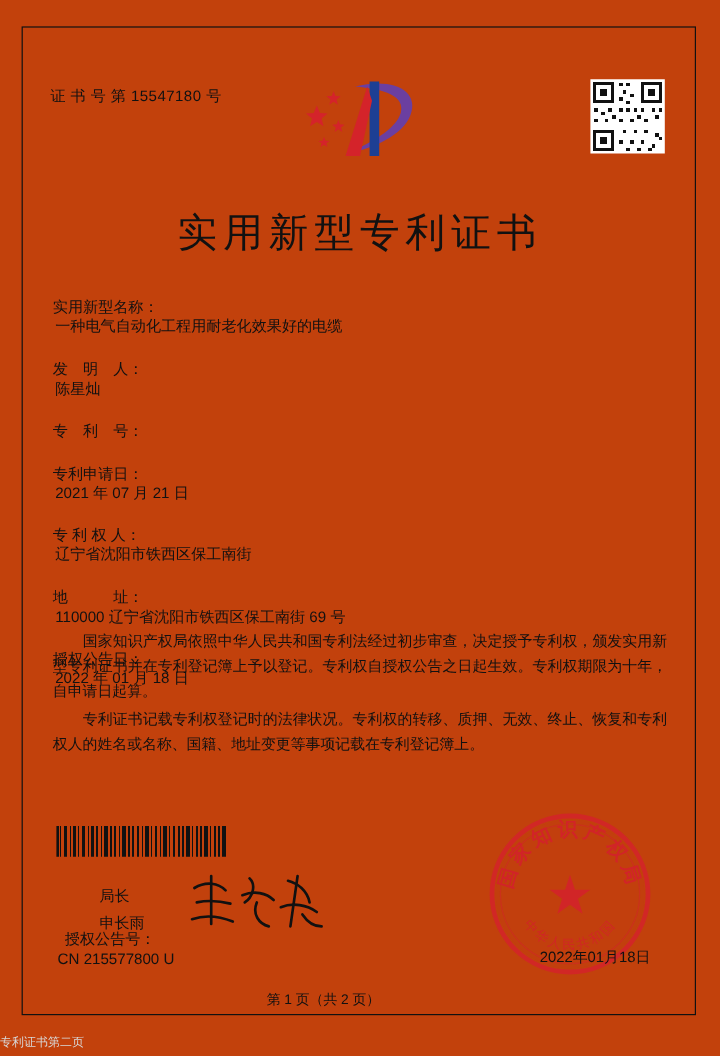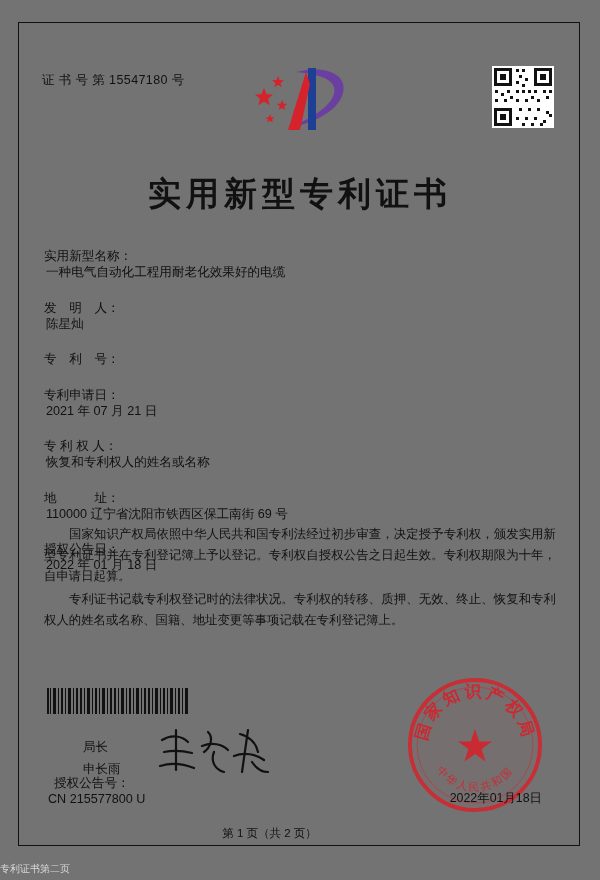--- a/index.html
+++ b/index.html
@@ -13,21 +13,21 @@
     font-family: "Liberation Sans", sans-serif;
     color: #1a1a1a;
     position: relative;
     overflow: hidden;
   }
   .page {
     position: absolute;
     left: 0; top: 0;
     width: 600px;
     height: 880px;
-    background: #737373;
+    background: #c2410c;
   }
   .border-outer {
     position: absolute;
     left: 18px;
     top: 22px;
     width: 562px;
     height: 824px;
     border: 1.5px solid #111;
     box-sizing: border-box;
   }
@@ -56,21 +56,21 @@
     height: 62px;
   }
 
   .title {
     position: absolute;
     left: 0;
     top: 172px;
     width: 600px;
     text-align: center;
     font-size: 33px;
-    font-weight: bold;
+    font-weight: normal;
     letter-spacing: 5px;
     color: #111;
     font-family: "DejaVu Sans", "Liberation Sans", sans-serif;
   }
 
   .fields {
     position: absolute;
     left: 44px;
     top: 248px;
     width: 512px;
@@ -265,21 +265,21 @@
     </div>
     <div class="field-row">
       <span class="field-label">专　利　号：</span>
     </div>
     <div class="field-row">
       <span class="field-label">专利申请日：</span>
       <span class="field-value">2021 年 07 月 21 日</span>
     </div>
     <div class="field-row">
       <span class="field-label">专 利 权 人：</span>
-      <span class="field-value">恢复和专利权人的姓名或名称</span>
+      <span class="field-value">辽宁省沈阳市铁西区保工南街</span>
     </div>
     <div class="field-row">
       <span class="field-label">地　　　址：</span>
       <span class="field-value">110000 辽宁省沈阳市铁西区保工南街 69 号</span>
     </div>
     <div class="field-row two-col">
       <span class="field-label">授权公告日：</span>
       <span class="field-value">2022 年 01 月 18 日</span>
       <span class="field-label2">授权公告号：</span>
       <span class="field-value2">CN 215577800 U</span>

